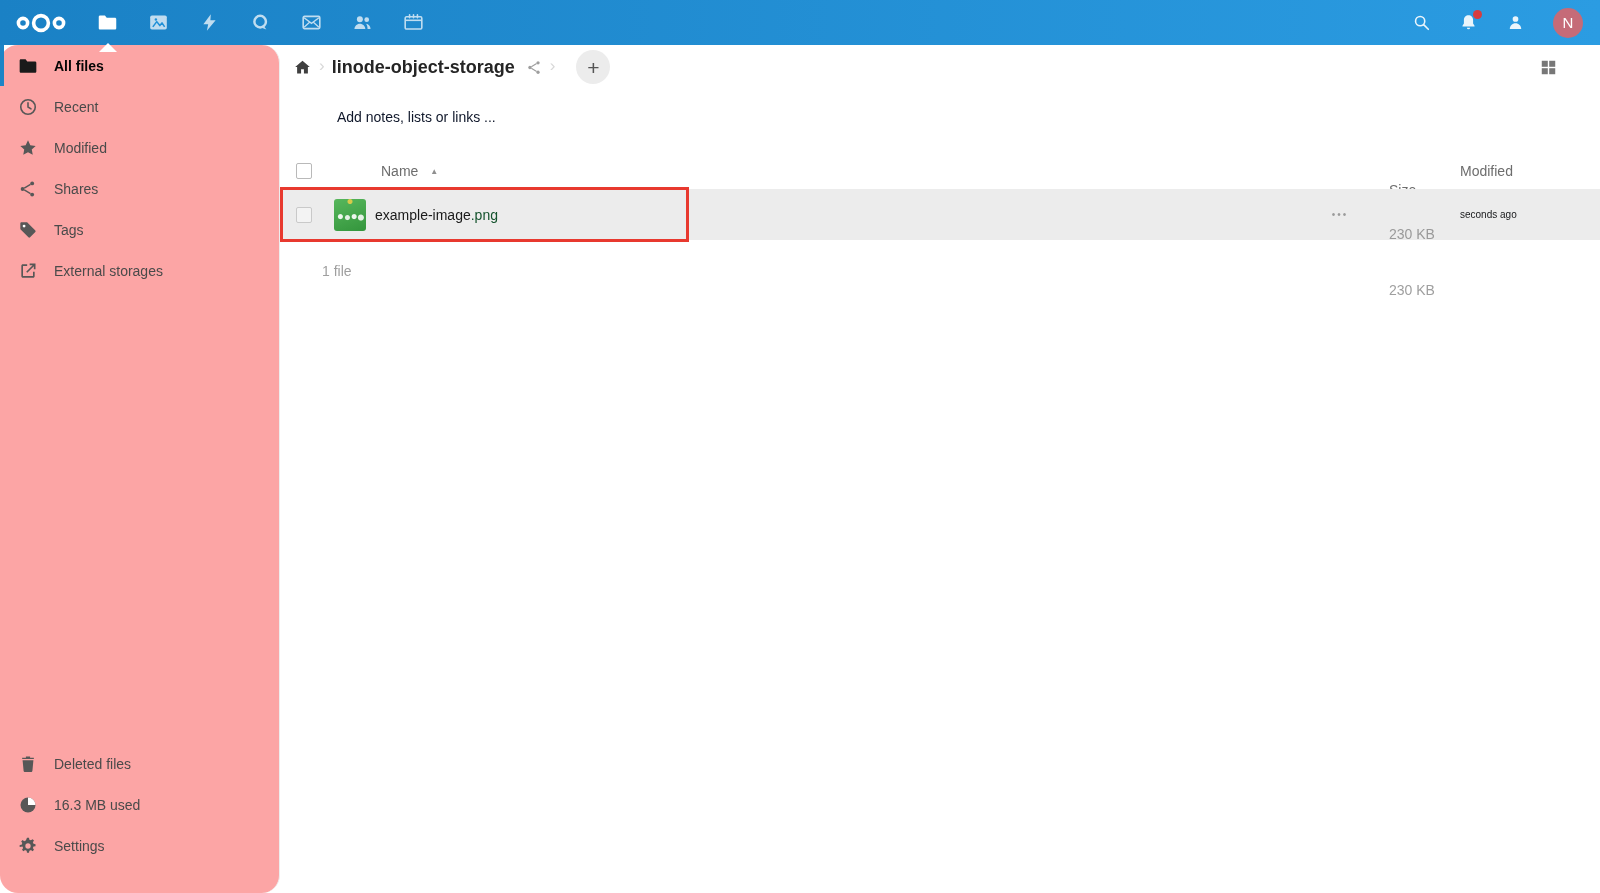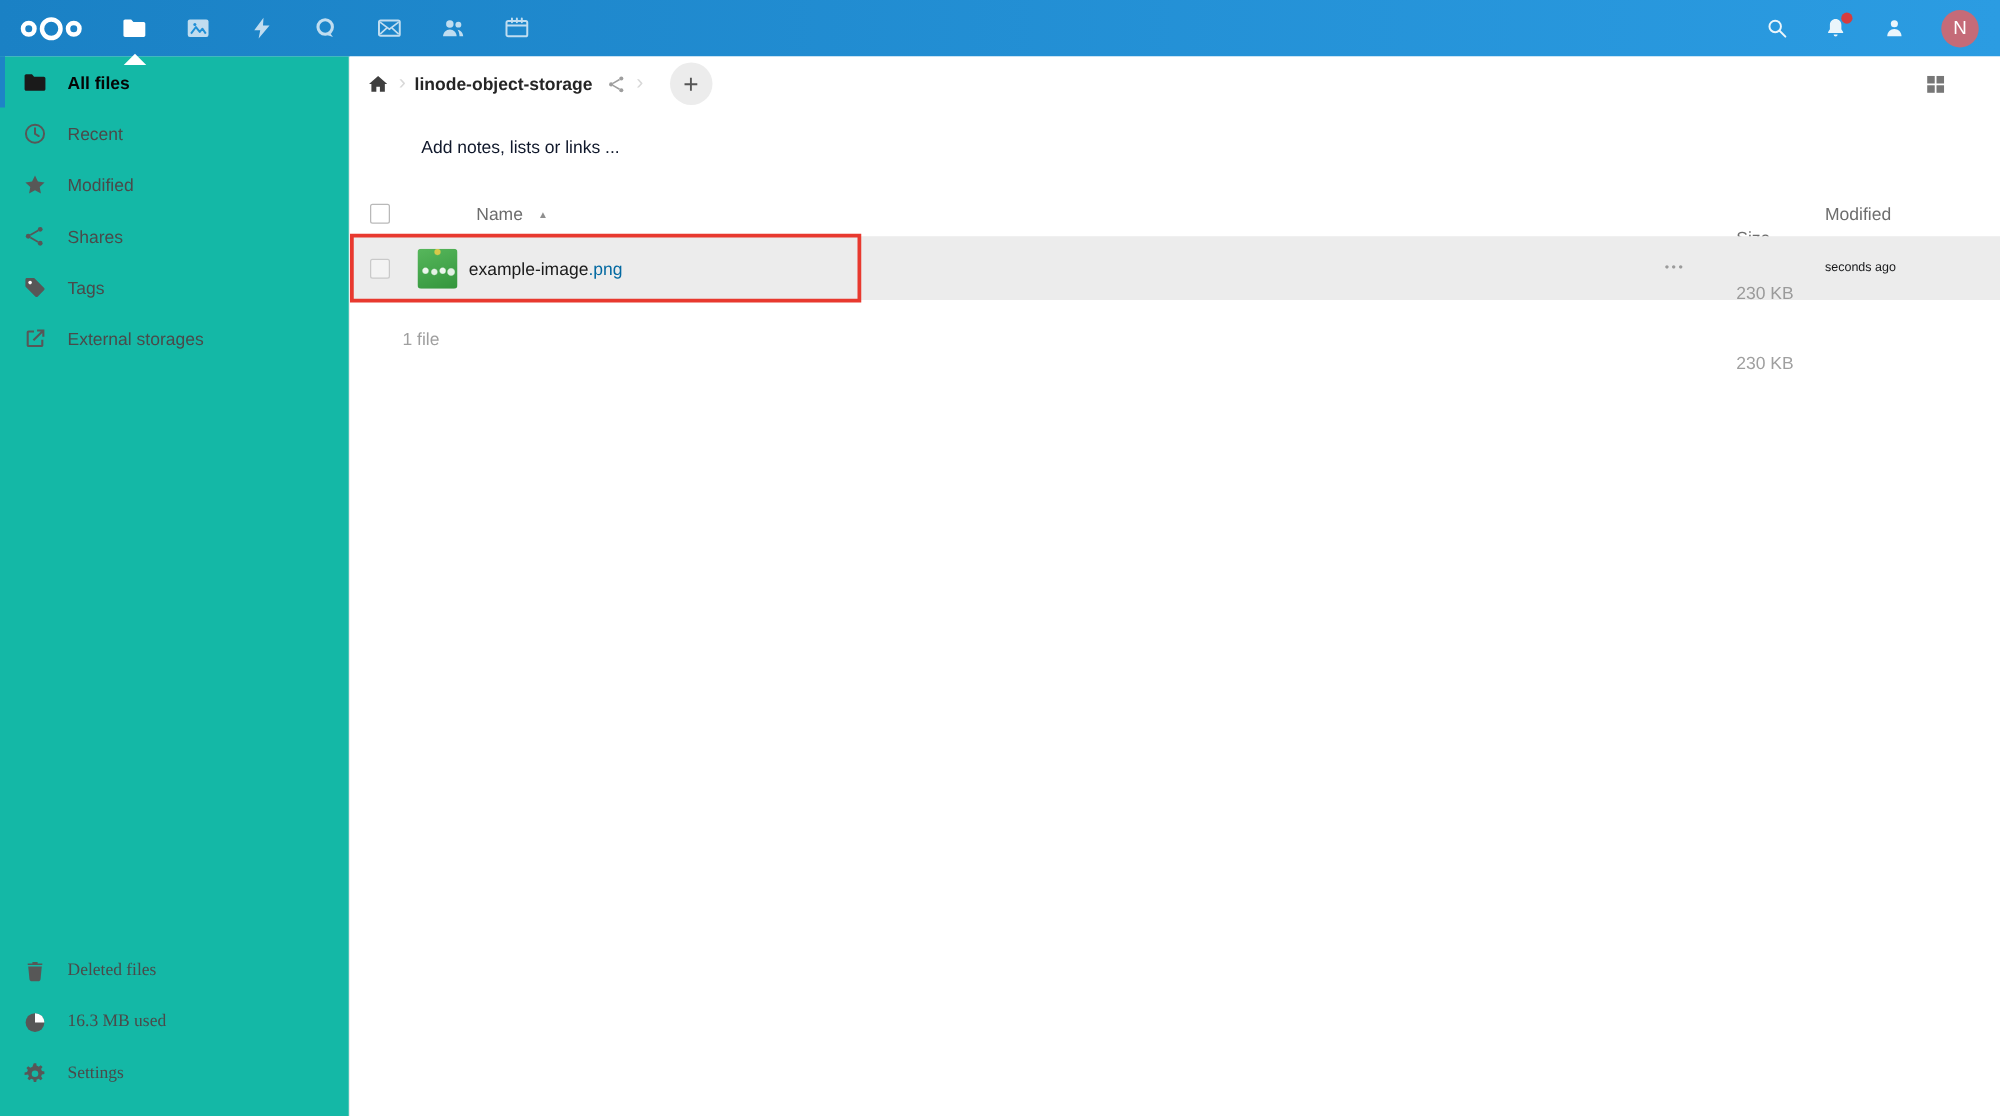--- a/index.html
+++ b/index.html
@@ -20,37 +20,37 @@
   .tb-right { margin-left:auto; display:flex; align-items:center; gap:28px; margin-right:17px; }
   .tb-icon { width:19px; height:19px; color:#fff; opacity:.9; cursor:pointer; position:relative; }
   .tb-icon svg { width:19px; height:19px; display:block; }
   .badge-dot { position:absolute; top:-3px; right:-4px; width:9px; height:9px;
     border-radius:50%; background:#e9322d; }
   .avatar { width:30px; height:30px; border-radius:50%; background:#c56b78; color:#fff;
     display:flex; align-items:center; justify-content:center; font-size:15px; cursor:pointer; }
 
   
   .layout { display:flex; height:848px; }
-  .sidebar { width:280px; background:#14b8a6; border-right:1px solid #ededed;
-    display:flex; flex-direction:column; }
+  .sidebar { width:280px; background:#fca5a5; border-right:1px solid #ededed;
+    display:flex; flex-direction:column;border-radius:18px; }
   .nav-item { height:41px; display:flex; align-items:center; padding-left:14px; gap:16px;
     font-size:14px; color:#4a4a4a; cursor:pointer; border-left:4px solid transparent; }
   .nav-item.active { border-left-color:#1d84c6; font-weight:bold; color:#050505; }
   .nav-icon { width:20px; height:20px; color:#575757; flex:0 0 20px; }
   .nav-icon svg { width:20px; height:20px; display:block; }
   .nav-item.active .nav-icon { color:#1a1a1a; }
-  .sidebar-footer { margin-top:auto; padding-bottom:14px;font-family:Liberation Serif, serif; }
+  .sidebar-footer { margin-top:auto; padding-bottom:27px; }
 
   
   .content { flex:1; position:relative; background:#fff; }
   .crumb-bar { height:44px; display:flex; align-items:center; padding-left:13px; }
   .icon-dark { width:19px; height:19px; color:#3f3f3f; cursor:pointer; }
   .icon-dark svg { width:19px; height:19px; display:block; }
   .crumb-chevron { color:#d8d8d8; font-size:17px; margin:0 7px 2px; }
-  .crumb-title { font-weight:bold; font-size:14px; color:#252525; cursor:pointer; }
+  .crumb-title { font-weight:bold; font-size:18px; color:#252525; cursor:pointer; }
   .crumb-share { width:17px; height:17px; color:#9e9e9e; margin-left:11px; cursor:pointer; }
   .crumb-share svg { width:17px; height:17px; display:block; }
   .add-btn { width:34px; height:34px; border-radius:50%; background:#ececec; color:#555;
     font-size:21px; line-height:1; display:flex; align-items:center; justify-content:center;
     margin-left:14px; cursor:pointer; }
   .view-toggle { margin-left:auto; margin-right:43px; width:17px; height:17px; color:#777; cursor:pointer; }
   .view-toggle svg { width:17px; height:17px; display:block; }
 
   .notes { margin:20px 0 0 57px; color:#0f172a; font-size:14px; cursor:text; }
 
@@ -74,21 +74,21 @@
   .cell-main { flex:1; display:flex; align-items:center; min-width:0; }
   .thumb { width:32px; height:32px; border-radius:3px; margin-right:9px; flex:0 0 32px;
     background:
       radial-gradient(circle at 50% 8%, #d8c94a 0 2px, transparent 3px),
       radial-gradient(circle at 20% 55%, rgba(255,255,255,.9) 0 2px, transparent 3px),
       radial-gradient(circle at 42% 58%, rgba(255,255,255,.85) 0 2px, transparent 3px),
       radial-gradient(circle at 63% 55%, rgba(255,255,255,.9) 0 2px, transparent 3px),
       radial-gradient(circle at 84% 58%, rgba(255,255,255,.85) 0 2.5px, transparent 3.5px),
       linear-gradient(160deg,#57b75c,#33953c); }
   .fname { font-size:14px; color:#1a1a1a; white-space:nowrap; }
-  .fext { color:#0369a1; }
+  .fext { color:#14532d; }
   .row-size { color:#9a9a9a; font-size:14px; }
   .row-modified { color:#17181a; font-size:10px; }
   .red-annotation { position:absolute; left:0; top:-2px; width:409px; height:55px;
     border:3px solid #e8392f; pointer-events:none; z-index:3; }
 
   .tsummary { display:flex; align-items:center; height:50px; margin-top:6px;
     color:#9f9f9f; font-size:14px; }
   .sum-label { margin-left:42px; }
   .sum-spacer { flex:1; }
 </style>

